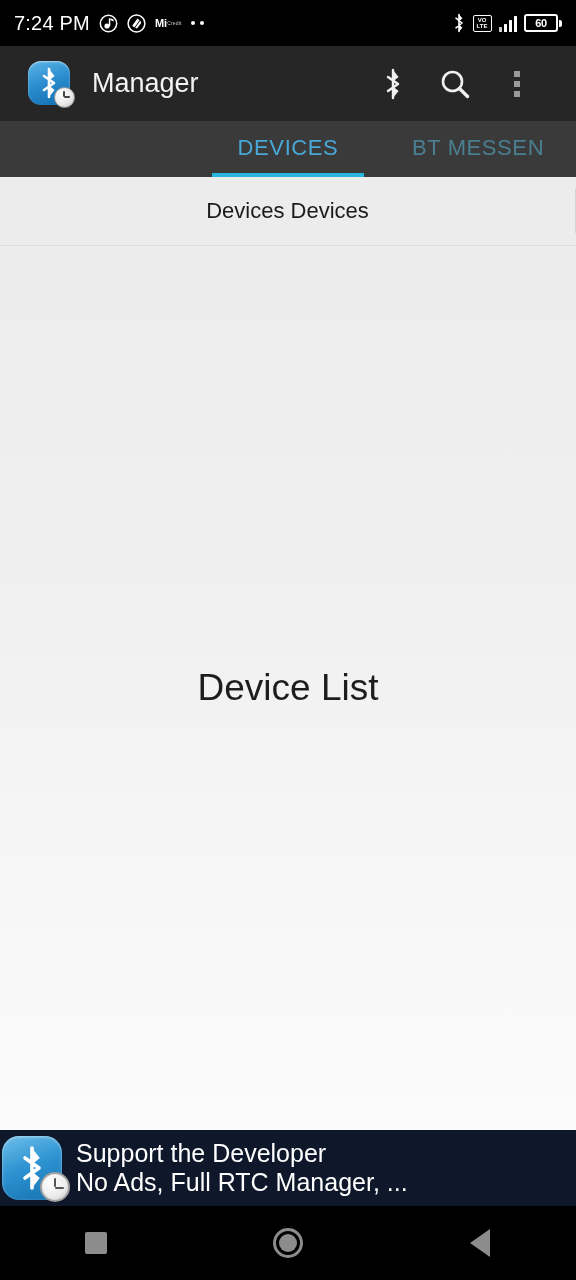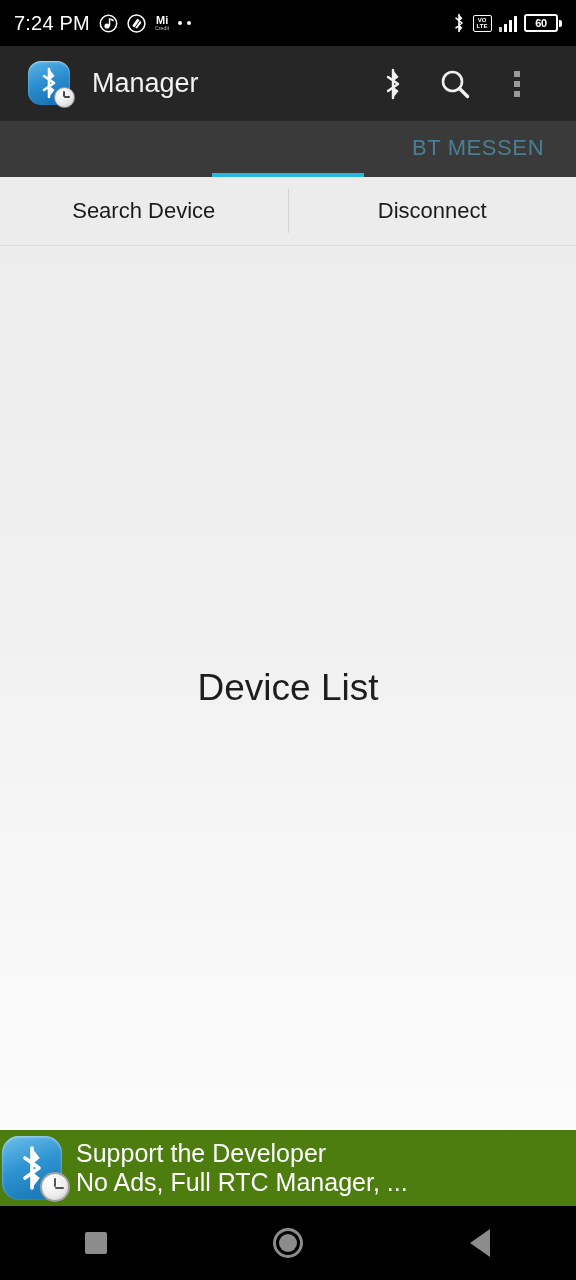--- a/index.html
+++ b/index.html
@@ -16,21 +16,21 @@
     position:absolute; top:0; left:0; width:576px; height:46px;
     background:#000; display:flex; align-items:center;
     padding:0 14px; color:#fff;
   }
   .sb-left { display:flex; align-items:center; gap:9px; flex:1; }
   .sb-time { font-size:20px; font-weight:normal; letter-spacing:.2px; color:#fff; }
   .sb-right { display:flex; align-items:center; gap:7px; }
 
   .ic-music { width:19px; height:19px; position:relative; }
   .ic-music svg, .ic-snap svg, .ic-bt-status svg { display:block; }
-  .ic-micredit { display:flex; flex-direction:column; align-items:center; line-height:1; }
+  .ic-micredit { display:flex; align-items:center; line-height:1; }
   .ic-micredit .mi { font-size:11px; font-weight:bold; color:#fff; }
   .ic-micredit .cr { font-size:5px; color:#ccc; letter-spacing:.2px; }
   .ic-dots { display:flex; gap:5px; align-items:center; }
   .ic-dots i { width:4px; height:4px; border-radius:50%; background:#fff; display:block; }
 
   .volte {
     border:1.6px solid #fff; border-radius:2px; width:19px; height:17px;
     display:flex; flex-direction:column; align-items:center; justify-content:center;
     line-height:1; padding:1px 0;
   }
@@ -114,21 +114,21 @@
   .content {
     position:absolute; top:246px; left:0; width:576px; height:884px;
     background:linear-gradient(180deg,#ececec 0%,#f0f0f0 40%,#f7f7f7 75%,#fbfbfb 100%);
     display:flex; align-items:center; justify-content:center;
   }
   .placeholder { font-size:37px; color:#1d1d1d; font-weight:normal; }
 
   
   .adbanner {
     position:absolute; top:1130px; left:0; width:576px; height:76px;
-    background:#4d7c0f; display:flex; align-items:center; overflow:hidden;
+    background:#0f172a; display:flex; align-items:center; overflow:hidden;
   }
   .ad-icon { position:relative; width:64px; height:64px; margin-left:2px; flex:0 0 auto; }
   .ad-icon .sq {
     position:absolute; left:0; top:0; width:60px; height:64px; border-radius:17px;
     background:linear-gradient(160deg,#6ec0ea 0%,#2f94d2 45%,#1572b0 100%);
     box-shadow:inset 0 1px 3px rgba(255,255,255,.5);
   }
   .ad-icon .sq svg { position:absolute; left:50%; top:50%; transform:translate(-50%,-50%); }
   .ad-icon .clock {
     position:absolute; right:-4px; bottom:-2px; width:30px; height:30px; border-radius:50%;
@@ -248,29 +248,29 @@
             <i></i>
             <i></i>
             <i></i>
           </span>
       </div>
     </div>
   </div>
 
   <div class="tabbar">
     <div class="tabs-inner">
+      <div class="tab active">DEVICES</div>
       <div class="tab next">BT MESSEN</div>
       <div class="tab-indicator"></div>
     </div>
   </div>
 
   <div class="buttonrow">
-    <div class="btn-cell">Search Device</div>
+    <div class="btn-cell">Devices Devices</div>
     <div class="btn-divider"></div>
-    <div class="btn-cell">Disconnect</div>
   </div>
 
   <div class="content">
     <div class="placeholder">Device List</div>
   </div>
 
   <div class="adbanner">
     <div class="ad-icon">
       <span class="sq">
         <svg width="32" height="46" viewBox="0 0 32 46">

